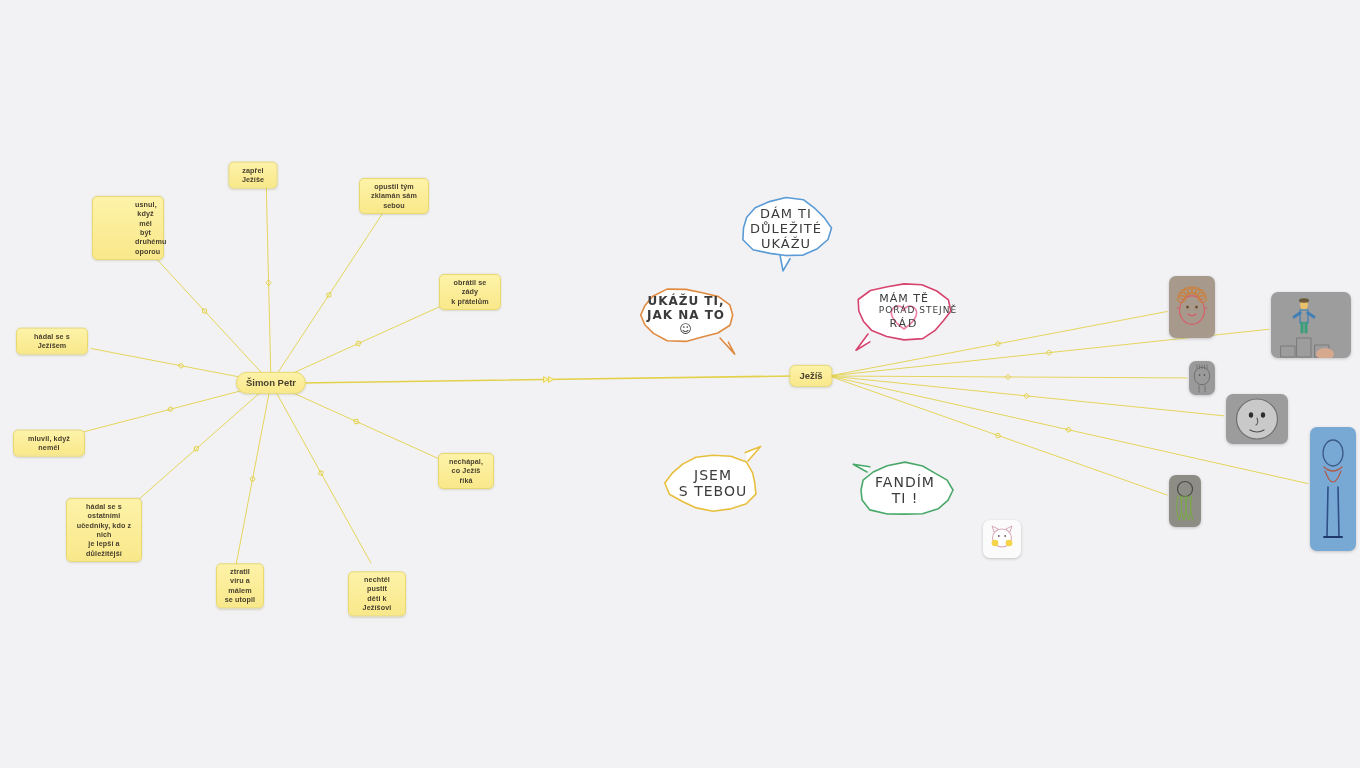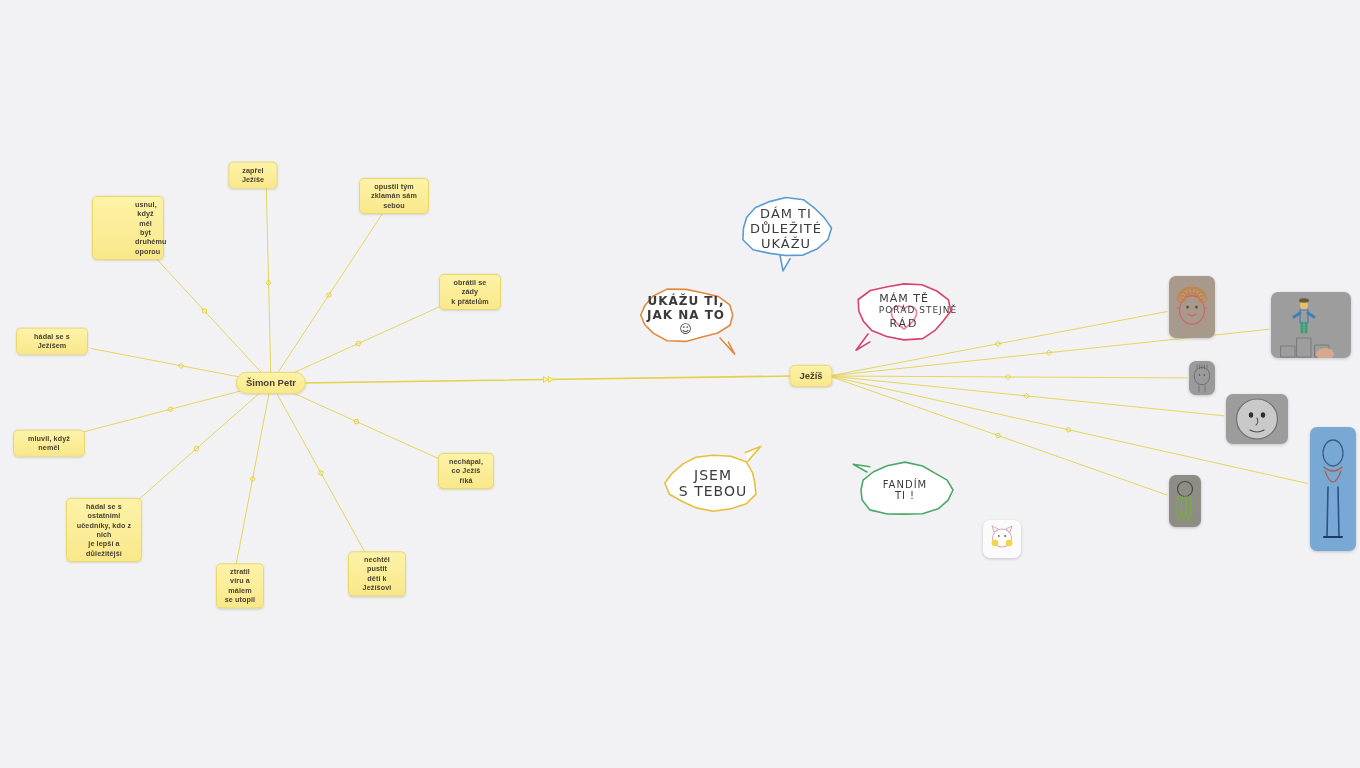--- a/index.html
+++ b/index.html
@@ -171,21 +171,21 @@
 druhému oporou</span></div>
       <div class="node leaf" style="left: 470px; top: 292px; width: 62px;"><span>obrátil se zády
 k přátelům</span></div>
       <div class="node leaf" style="left: 52px; top: 341px; width: 72px;"><span>hádal se s Ježíšem</span></div>
       <div class="node leaf" style="left: 41px; top: 443px; width: 72px; margin-left: 8px;"><span>mluvil, když neměl</span></div>
       <div class="node leaf" style="left: 466px; top: 471px; width: 56px;"><span>nechápal,
 co Ježíš říká</span></div>
       <div class="node leaf" style="left: 104px; top: 530px; width: 76px;"><span>hádal se s ostatními
 učedníky, kdo z nich
 je lepší a důležitější</span></div>
-      <div class="node leaf" style="left: 377px; top: 574px; width: 58px;"><span>nechtěl pustit
+      <div class="node leaf" style="left: 377px; top: 594px; width: 58px;"><span>nechtěl pustit
 děti k Ježíšovi</span></div>
       <div class="node leaf" style="left: 240px; top: 586px; width: 48px;"><span>ztratil víru a
 málem se utopil</span></div>
     </div>
   <div id="bubbles-layer">
       <div class="bubble" style="left: 786px; top: 228px; width: 124px; height: 94px;">
         <svg width="124" height="94" viewBox="0 0 124 94">
           <path d="M107.5,47.0 L104.0,58.5 L93.4,67.7 L79.1,74.1 L62.0,74.5 L46.0,72.4 L29.0,68.7 L18.9,58.8 L19.5,47.0 L22.7,36.3 L31.2,26.7 L45.4,20.6 L62.0,16.5 L79.7,18.8 L91.2,27.7 L100.2,36.6 L107.5,47.0 Z M56,74 l3,15.950000000000001 l7,-12.18" fill="#ffffff" stroke="#5b9bd5" stroke-width="1.6" stroke-linejoin="round" stroke-linecap="round"></path>
         </svg>
         <div class="bubble-text" style="font-size: 13px;">
@@ -221,21 +221,21 @@
         </svg>
         <div class="bubble-text" style="font-size: 14px;">
           <span>JSEM</span>
           <span>S TEBOU</span>
         </div>
       </div>
       <div class="bubble" style="left: 905px; top: 490px; width: 128px; height: 88px;">
         <svg width="128" height="88" viewBox="0 0 128 88">
           <path d="M112.0,44.0 L107.1,54.1 L97.2,62.8 L81.4,67.7 L64.0,68.1 L46.4,68.0 L28.8,63.9 L21.1,54.0 L20.0,44.0 L22.1,34.2 L32.2,26.0 L46.2,19.7 L64.0,16.1 L81.6,20.0 L93.9,27.1 L106.1,34.1 L112.0,44.0 Z M26,26 l-13.799999999999999,-7.8 l16.56,2.6" fill="#ffffff" stroke="#4aa86a" stroke-width="1.6" stroke-linejoin="round" stroke-linecap="round"></path>
         </svg>
-        <div class="bubble-text" style="font-size: 10px;">
+        <div class="bubble-text" style="font-size: 14px;">
           <span>FANDÍM</span>
           <span>TI !</span>
         </div>
       </div>
     </div>
   <div id="thumbs-layer">
       <div class="thumb" style="left: 1192px; top: 307px; width: 46px; height: 62px; background: rgb(167, 154, 140);">
         <svg width="46" height="62" viewBox="0 0 46 62">
           <ellipse cx="23" cy="34" rx="12.420000000000002" ry="14.26" fill="none" stroke="#d4616a" stroke-width="1.3"></ellipse>
           <ellipse cx="12.42" cy="23" rx="4" ry="3.4" fill="none" stroke="#c9813f" stroke-width="1.2"></ellipse>

